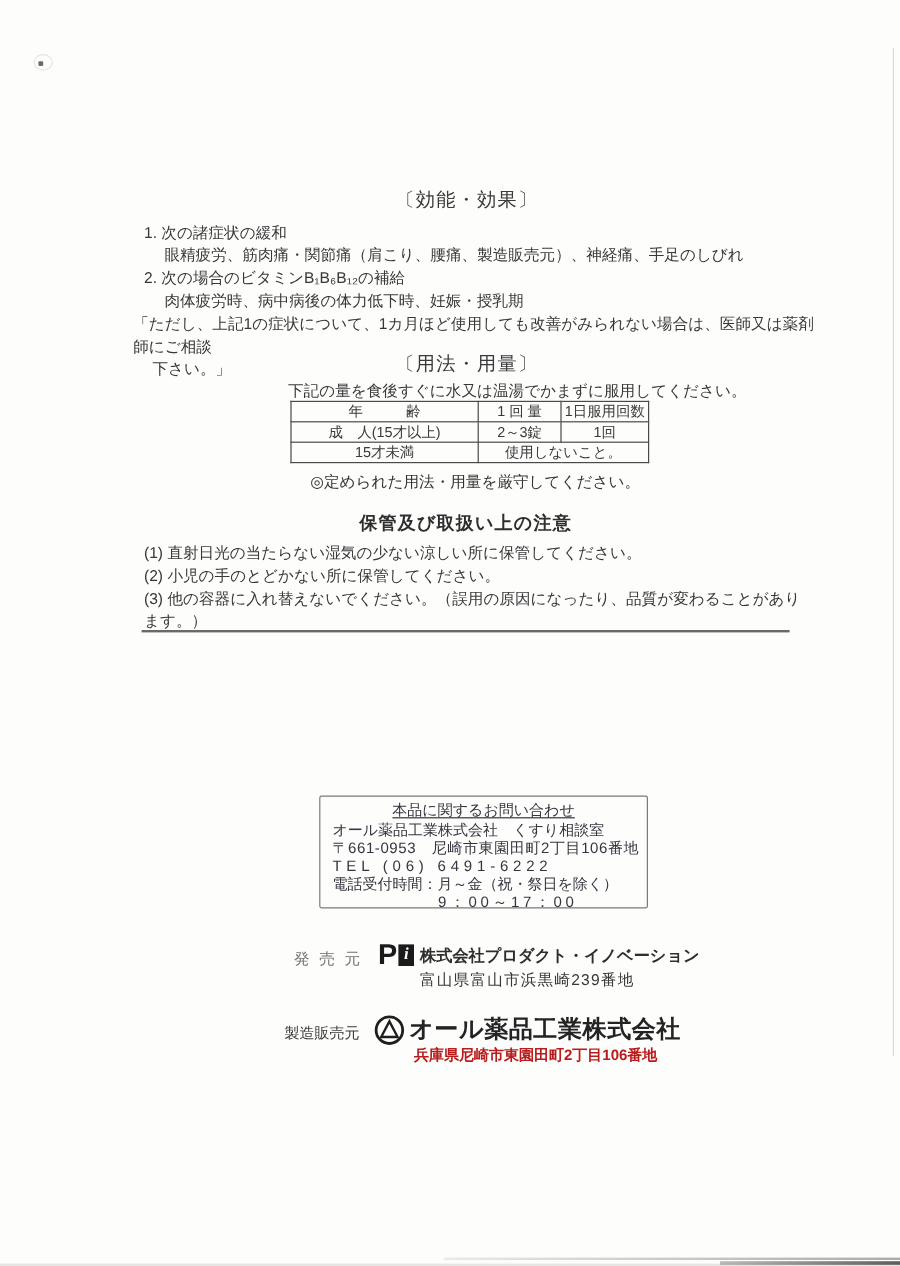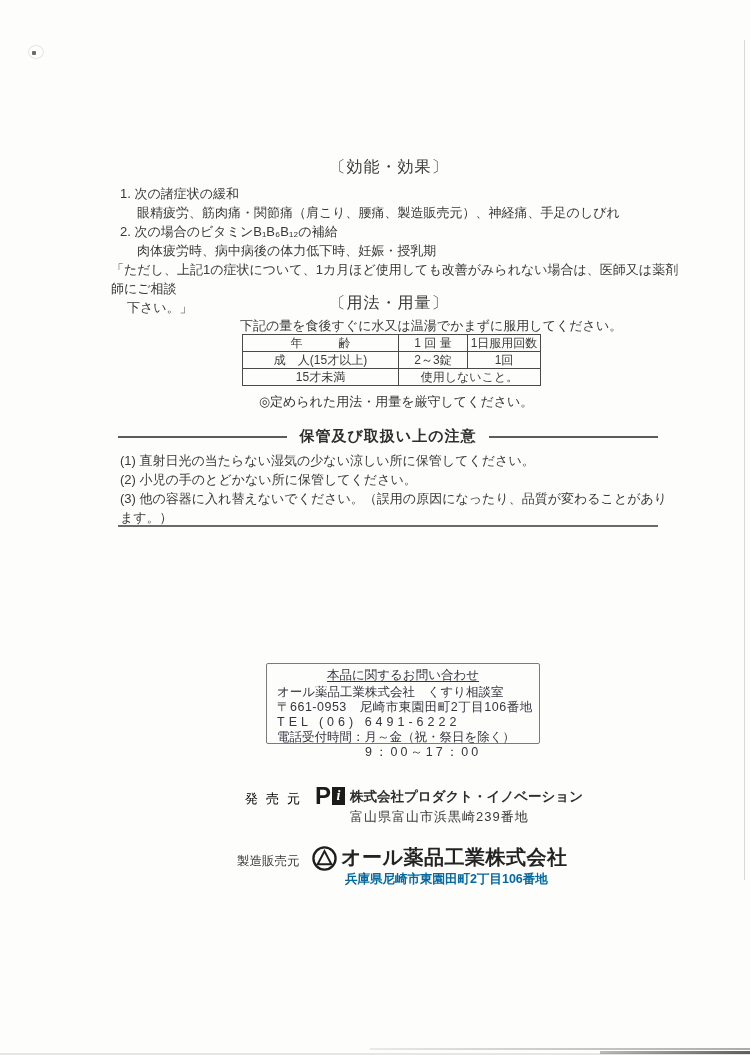--- a/index.html
+++ b/index.html
@@ -25,54 +25,54 @@
   .dosage-instruction{top:317px;left:240px;font-size:13px;color:#383838;}
   .dose-table{top:334px;left:242px;border-collapse:collapse;border-radius:25px;}
   .dose-table td{
     border:1.2px solid #4a4a4a;font-size:12px;color:#3a3a3a;
     text-align:center;padding:0;height:16px;line-height:16px;
   }
   .col-age{width:155px;} .col-dose{width:68px;} .col-freq{width:72px;}
   .strict-note{top:393px;font-size:13px;color:#343434;padding-left:14px;}
 
   
-  .storage-head{top:427px;left:118px;width:540px;display:flex;align-items:center;}
+  .storage-head{top:427px;left:118px;width:540px;display:flex;align-items:center;flex-direction:column;}
   .storage-head .rule{flex:1;height:2px;background:#5c5c5c;}
   .storage-head .t{margin:0 12px;font-size:15px;font-weight:bold;color:#2e2e2e;letter-spacing:1px;white-space:nowrap;}
   .storage-items{top:451px;left:120px;right:70px;font-size:13px;line-height:19px;color:#383838;}
   .storage-bottom-rule{top:525px;left:118px;width:540px;height:1.5px;background:#6a6a6a;}
 
   
   .contact-box{
-    top:663px;left:266px;width:274px;height:81px;
+    top:663px;left:266px;width:274px;height:94px;
     border:1.3px solid #7a7a7a;border-radius:2px;box-sizing:border-box;
     font-size:12.5px;color:#35353f;line-height:15px;padding-top:4px;
   }
   .contact-title{text-align:center;text-decoration:underline;text-underline-offset:2px;margin-bottom:2px;}
   .contact-line{padding-left:10px;white-space:nowrap;}
   .ls-1{letter-spacing:0.5px;}
   .tel-line{letter-spacing:4px;}
   .hours-line{padding-left:98px;letter-spacing:3px;}
 
   
-  .dist-label{top:790px;left:245px;font-size:13px;letter-spacing:8px;color:#000000;white-space:nowrap;}
+  .dist-label{top:790px;left:245px;font-size:13px;letter-spacing:8px;color:#737373;white-space:nowrap;}
   .pi-logo{top:786px;left:315px;display:flex;align-items:flex-start;}
   .pi-p{font-size:24px;line-height:20px;font-weight:bold;color:#1b1b1b;}
   .pi-box{
     width:13px;height:18px;background:#1b1b1b;margin-left:1px;margin-top:1px;
     display:flex;align-items:center;justify-content:center;
   }
   .pi-i{color:#fff;font-style:italic;font-weight:bold;font-size:14px;font-family:"Liberation Serif","DejaVu Serif",serif;}
   .dist-name{top:788px;left:350px;font-size:13.5px;font-weight:bold;color:#2e2e2e;}
   .dist-addr{top:808px;left:350px;font-size:13px;color:#383838;letter-spacing:1px;}
 
   .manu-label{top:853px;left:237px;font-size:12.5px;color:#3a3a3a;}
   .manu-logo{top:845px;left:311px;}
   .manu-name{top:844px;left:341px;font-size:20px;font-weight:bold;color:#232323;letter-spacing:0.5px;}
-  .manu-addr{top:871px;left:345px;font-size:12.5px;font-weight:bold;color:#0369a1;}
+  .manu-addr{top:871px;left:345px;font-size:12.5px;font-weight:bold;color:#b91c1c;}
 
   
   .speck{top:51px;left:32px;width:4px;height:4px;background:#6b6b6b;border-radius:1px;}
   .speck-ring{top:45px;left:28px;width:14px;height:12px;border:1px solid rgba(160,160,160,0.25);border-radius:50%;}
   .edge-right{top:40px;right:5px;width:1.5px;height:840px;background:rgba(150,150,152,0.35);}
   .edge-bottom-soft{left:370px;right:0;bottom:5px;height:2px;background:linear-gradient(to right,rgba(120,120,120,0.15),rgba(90,90,90,0.5));}
   .edge-bottom-dark{left:600px;right:0;bottom:1px;height:3px;background:linear-gradient(to right,rgba(90,90,90,0.4),rgba(55,55,55,0.8));}
   .edge-bottom-full{left:0;right:0;bottom:0;height:2px;background:rgba(130,130,130,0.18);}
 </style>
 </head>

